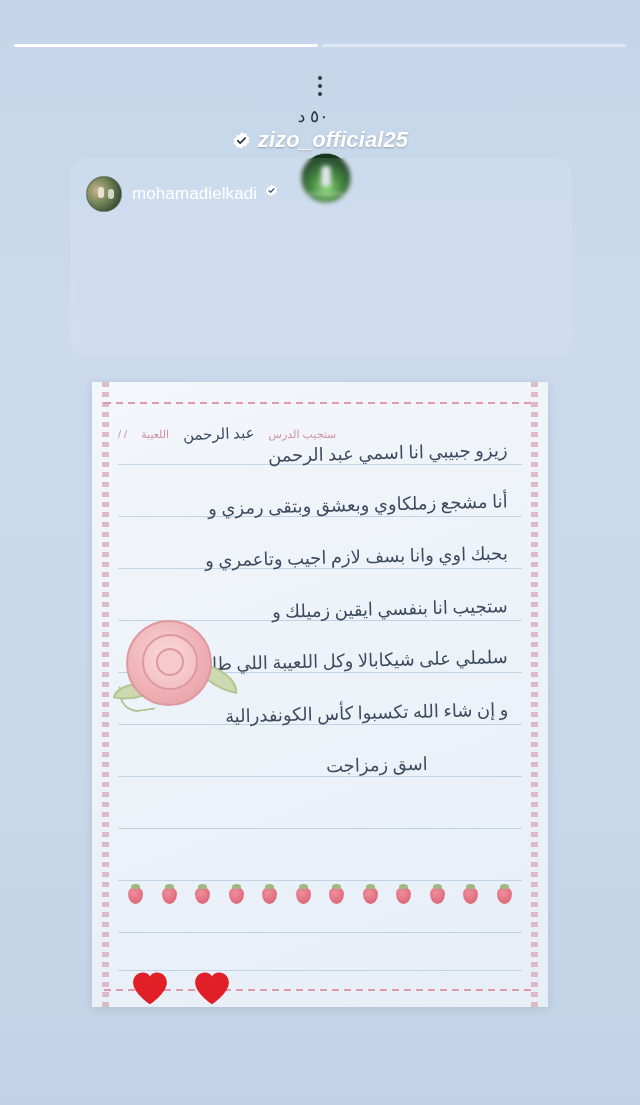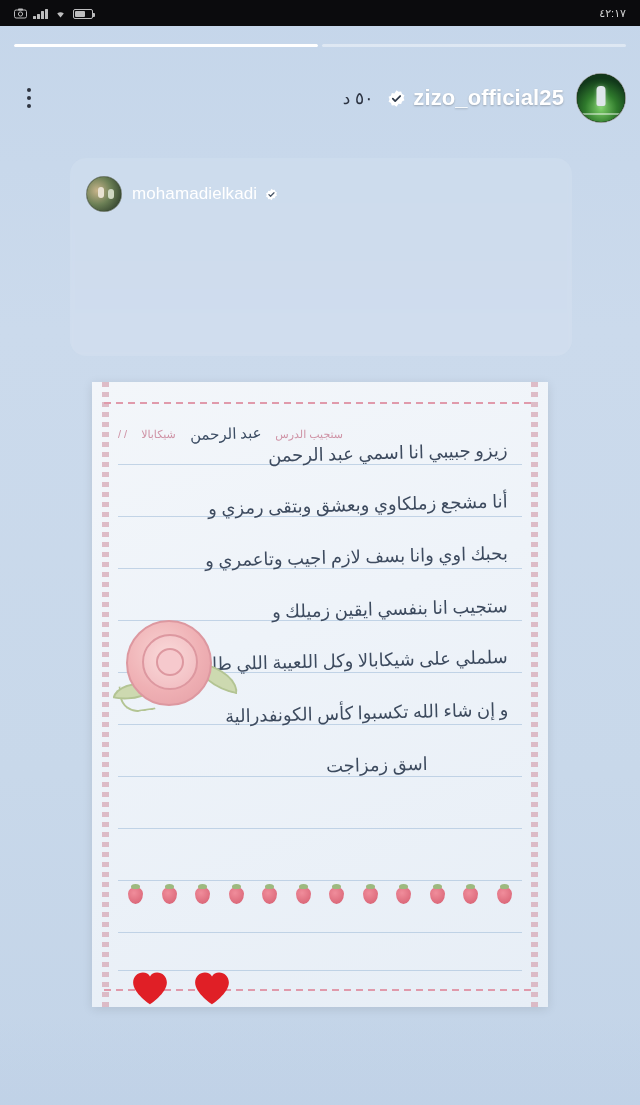--- a/index.html
+++ b/index.html
@@ -47,37 +47,38 @@
   }
   .progress-track {
     flex: 1; height: 3px; border-radius: 2px; background: rgba(255,255,255,0.42);
     overflow: hidden; position: relative;
   }
   .progress-fill { position:absolute; left:0; top:0; bottom:0; background:#ffffff; border-radius:2px; }
 
   
   .story-header {
     position: absolute; top: 66px; left: 0; right: 0; height: 64px;
-    display: flex; align-items: center; padding: 0 14px;
+    display: flex; align-items: center; padding: 0 14px; flex-direction: column;
   }
   .kebab {
     width: 30px; height: 40px;
     display: flex; flex-direction: column; align-items: center; justify-content: center; gap: 4px;
     flex: 0 0 auto;
   }
   .kebab span { width: 4px; height: 4px; border-radius: 50%; background: #2e3440; display:block; }
   .header-spacer { flex: 1; }
   .timestamp {
     color: #2b3240; font-size: 17px; margin-right: 14px; letter-spacing: .2px;
     direction: rtl;
   }
   .username-wrap { display: flex; align-items: center; gap: 7px; }
   .username {
     color: #ffffff; font-size: 22px; font-weight: bold; letter-spacing: .1px;
     text-shadow: 0 1px 2px rgba(0,0,0,.25);
+    font-style: italic;
   }
   .verified-badge {
     width: 19px; height: 19px; flex: 0 0 auto;
   }
   .avatar-ring {
     width: 50px; height: 50px; border-radius: 50%;
     margin-left: 12px; flex: 0 0 auto;
     background: #0c1a0c;
     border: 1.5px solid rgba(255,255,255,.55);
     overflow: hidden; position: relative;
@@ -119,21 +120,21 @@
   .q-avatar .qa-bg {
     position: absolute; inset: 0;
     background:
       radial-gradient(circle at 30% 40%, #c8b48a 0%, #6b7f55 45%, #2a3a28 90%),
       linear-gradient(135deg,#4e6040,#24331f);
   }
   .q-avatar .qa-dot { position:absolute; left: 11px; top: 10px; width: 6px; height: 11px; background: #e9e2d2; border-radius: 3px; }
   .q-avatar .qa-dot2 { position:absolute; left: 21px; top: 12px; width: 6px; height: 10px; background: #cfd8c2; border-radius: 3px; }
   .q-name {
     color: #ffffff; font-size: 17px; letter-spacing: .1px;
-    display: flex; align-items: center; gap: 8px;
+    display: flex; align-items: flex-start; gap: 8px;
   }
   .q-verified { width: 13px; height: 13px; flex: 0 0 auto; }
 
   
   .photo {
     position: absolute;
     left: 92px; top: 382px; width: 456px; height: 625px;
     background: linear-gradient(160deg,#f3f6fa 0%, #eef3f9 40%, #e7eef6 100%);
     box-shadow: 0 2px 10px rgba(0,0,0,.10);
     overflow: hidden;
@@ -240,42 +241,20 @@
     position: absolute; left:0; right:0; bottom: 0; height: 90px;
     background: linear-gradient(180deg, rgba(195,212,232,0) 0%, rgba(190,208,230,.55) 100%);
     pointer-events: none;
   }
 </style>
 </head>
 <body>
 
 <div class="screen">
 
-  <div class="status-bar">
-    <div class="status-left">
-      <svg class="sb-ico" width="13" height="11" viewBox="0 0 13 11">
-        <rect x="0.5" y="2" width="12" height="8" rx="1.6" fill="none" stroke="#ddd" stroke-width="1"></rect>
-        <circle cx="6.5" cy="6" r="2.1" fill="none" stroke="#ddd" stroke-width="1"></circle>
-        <rect x="4" y="0.6" width="5" height="2" rx="0.8" fill="#ddd"></rect>
-      </svg>
-      <span class="sig-bars">
-          <i></i>
-          <i></i>
-          <i></i>
-          <i></i>
-        </span>
-      <svg class="sb-ico" width="13" height="11" viewBox="0 0 13 11">
-        <path d="M6.5 9.6 L3.2 5.6 A5.2 5.2 0 0 1 9.8 5.6 Z" fill="#ddd"></path>
-      </svg>
-      <span class="batt">
-          <i></i>
-        </span>
-    </div>
-    <div class="status-right">٤٢:١٧</div>
-  </div>
 
   <div class="progress-row">
     <div class="progress-track">
       <div class="progress-fill" style="width:100%"></div>
     </div>
     <div class="progress-track">
       <div class="progress-fill" style="width:0%"></div>
     </div>
   </div>
 
@@ -320,21 +299,21 @@
 
   <div class="photo">
     <div class="paper-edge-l"></div>
     <div class="paper-edge-r"></div>
     <div class="pink-border-top"></div>
     <div class="pink-border-bottom"></div>
 
     <div class="header-line">
       <span class="hl-label">ستجيب الدرس</span>
       <span class="hl-written">عبد الرحمن</span>
-      <span class="hl-label">شيكابالا</span>
+      <span class="hl-label">اللعيبة</span>
       <span class="hl-label">/    /</span>
     </div>
 
     <div class="rule-line" style="top:82px"></div>
     <div class="rule-line" style="top:134px"></div>
     <div class="rule-line" style="top:186px"></div>
     <div class="rule-line" style="top:238px"></div>
     <div class="rule-line" style="top:290px"></div>
     <div class="rule-line" style="top:342px"></div>
     <div class="rule-line" style="top:394px"></div>

